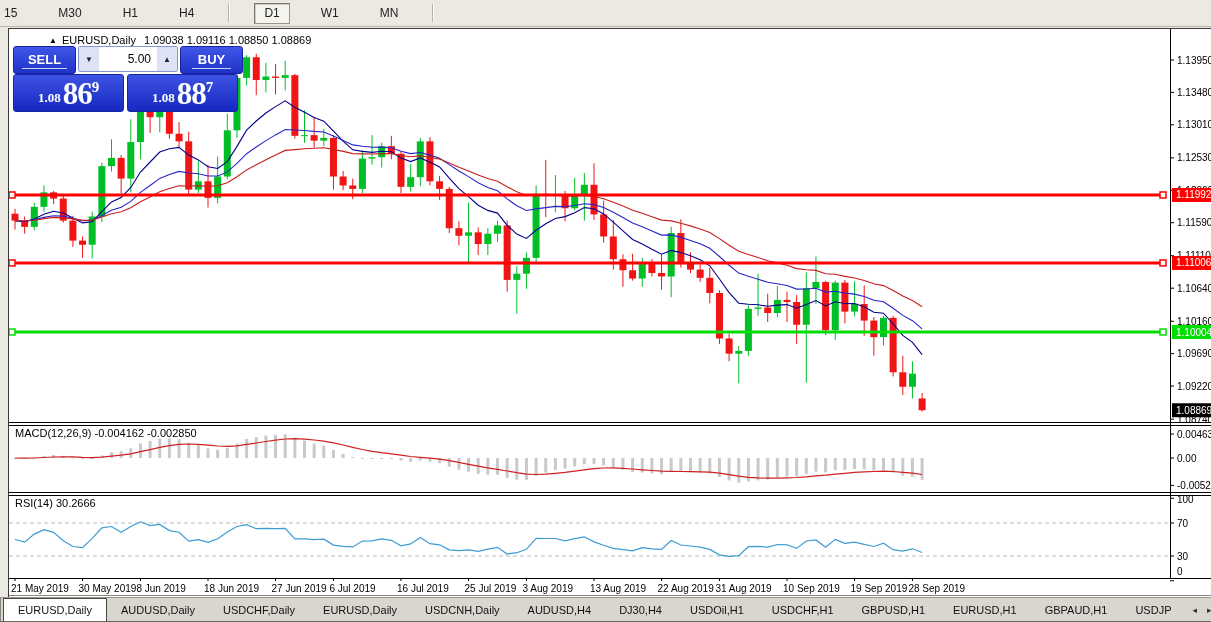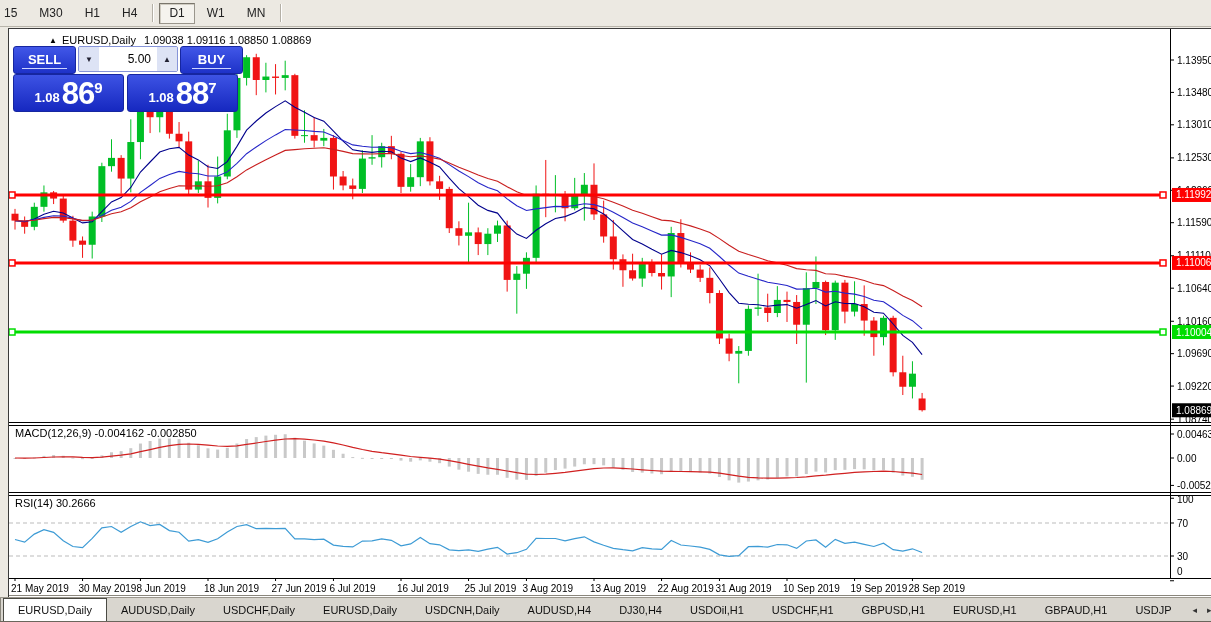--- a/index.html
+++ b/index.html
@@ -1,20 +1,20 @@
 <!DOCTYPE html>
 <html><head>
 <meta charset="utf-8">
 <style>
   html,body{margin:0;padding:0;}
   body{width:1211px;height:622px;position:relative;background:#ece9e2;
        font-family:"Liberation Sans",sans-serif;overflow:hidden;}
   
   #tf-toolbar{position:absolute;left:0;top:0;width:1211px;height:26px;
-    background:#ece9e2;border-bottom:1px solid #b8b4aa;display:flex;align-items:center;}
+    background:#ece9e2;border-bottom:1px solid #b8b4aa;display:flex;align-items:center;gap:19px;}
   .tf-btn{font-size:12px;color:#222;padding:3px 9px;margin:0 1px;cursor:default;
     border:1px solid transparent;line-height:13px;}
   .tf-btn.active{border:1px solid #9a968c;border-top-color:#7a766c;border-left-color:#7a766c;
     background:#f5f3ee;box-shadow:inset 1px 1px 0 #d0ccc2;}
   .tf-sep{width:1px;height:18px;background:#b4b0a6;border-right:1px solid #fff;margin:0 4px;}
   
   #chart-window{position:absolute;left:8px;top:28px;width:1203px;height:568px;
     background:#fff;border-top:1px solid #3a3a3a;border-left:1px solid #3a3a3a;}
   #chart-svg-holder{position:absolute;left:0;top:0;width:1203px;height:568px;}
   #chart-title{position:absolute;left:8px;top:5px;font-size:11px;color:#000;
@@ -30,21 +30,21 @@
   .tp-btn span{border-bottom:1px solid #cdd4ff;padding:0 6px 1px 6px;}
   #tp-vol{flex:1;display:flex;height:26px;margin:0 2px;border:1px solid #8694d8;
     border-radius:2px;background:#fff;box-sizing:border-box;}
   .vol-btn{width:20px;background:#dde3f5;color:#223;font-size:8px;display:flex;
     align-items:center;justify-content:center;cursor:pointer;border:0;}
   #vol-field{flex:1;border:0;outline:0;font-size:12px;text-align:right;padding-right:6px;
     font-family:"Liberation Sans",sans-serif;color:#000;width:50px;}
   #tp-prices{display:flex;margin-top:2px;}
   .price-box{width:111px;height:38px;background:linear-gradient(#3d53e4,#1628c0);
     border:1px solid #1626a0;border-radius:3px;color:#fff;display:flex;
-    align-items:flex-end;justify-content:center;padding-bottom:3px;box-sizing:border-box;cursor:pointer;}
+    align-items:flex-end;justify-content:center;padding-bottom:3px;box-sizing:border-box;cursor:pointer;font-family:Liberation Serif, serif;}
   .price-box:first-child{margin-right:3px;}
   .pb-small{font-size:13px;font-weight:bold;margin-right:2px;line-height:20px;}
   .pb-big{font-size:31px;font-weight:bold;line-height:28px;letter-spacing:-1px;margin-top:12px;}
   .pb-sup{font-size:15px;font-weight:bold;position:relative;top:-12px;}
   
   #tab-bar{position:absolute;left:0;top:597px;width:1211px;height:25px;background:#d9d6cf;
     border-top:1px solid #9a968c;display:flex;align-items:stretch;font-size:11px;color:#111;
     border-bottom:1px solid #6a665c;box-sizing:border-box;}
   #tab-bar .edge{width:5px;border-right:1px solid #8a867c;margin-right:2px;}
   .chart-tab{display:flex;align-items:center;padding:0 14px;cursor:pointer;white-space:nowrap;position:relative;}

